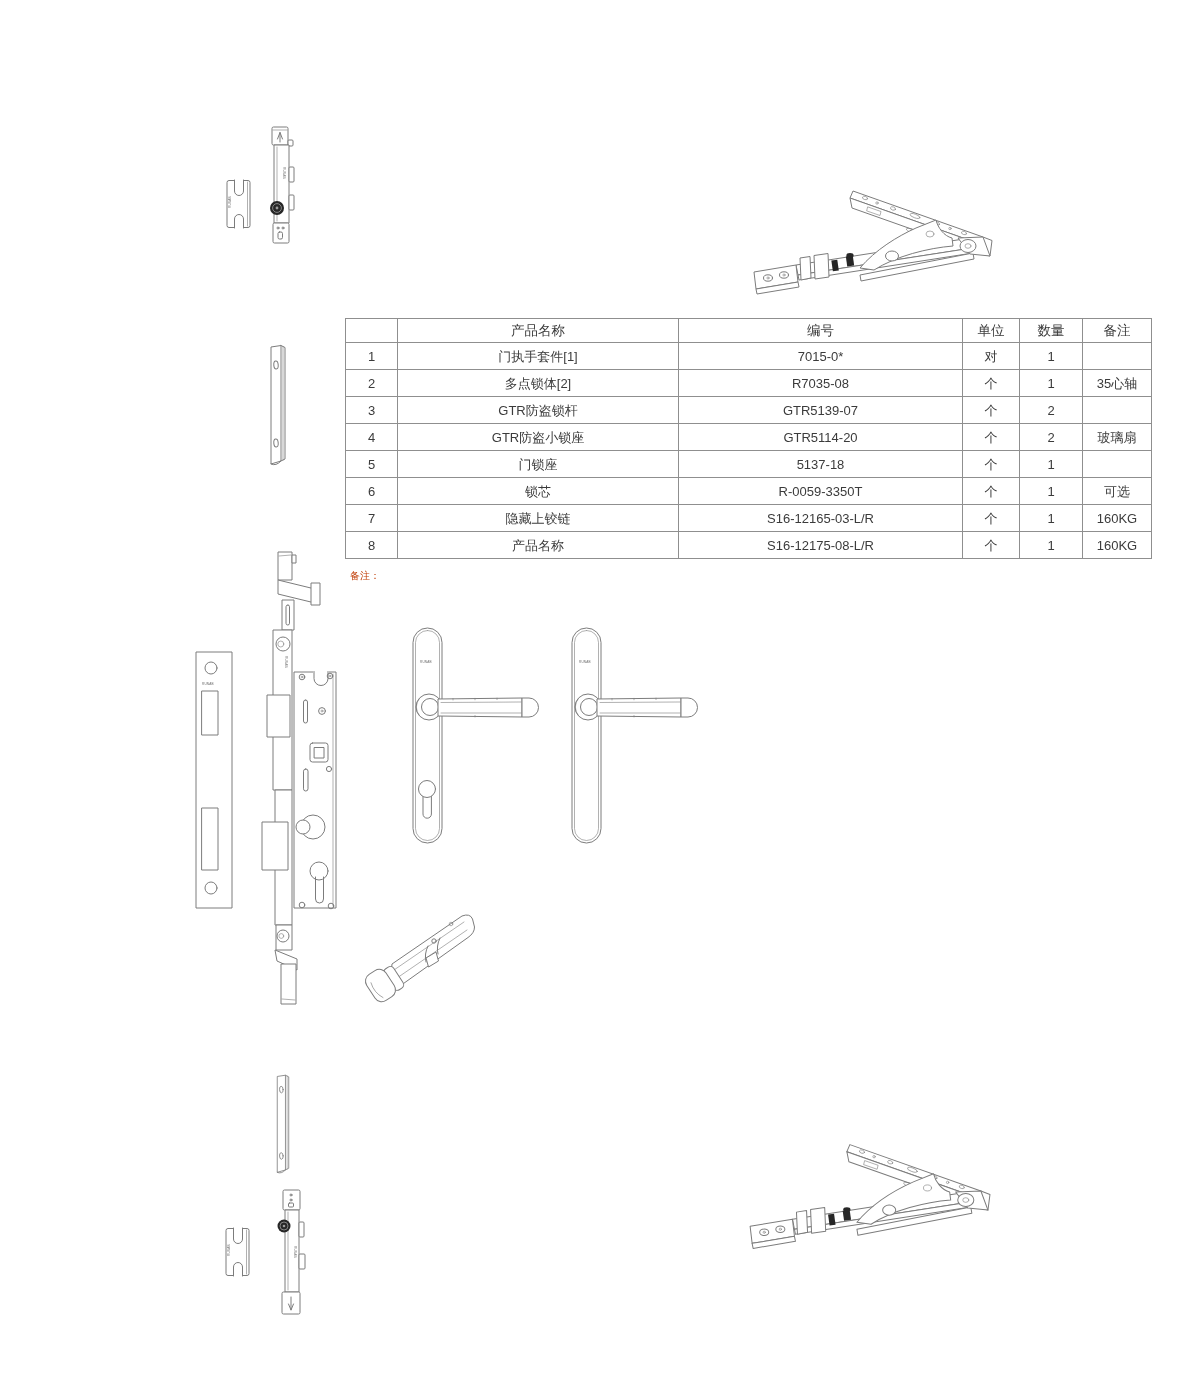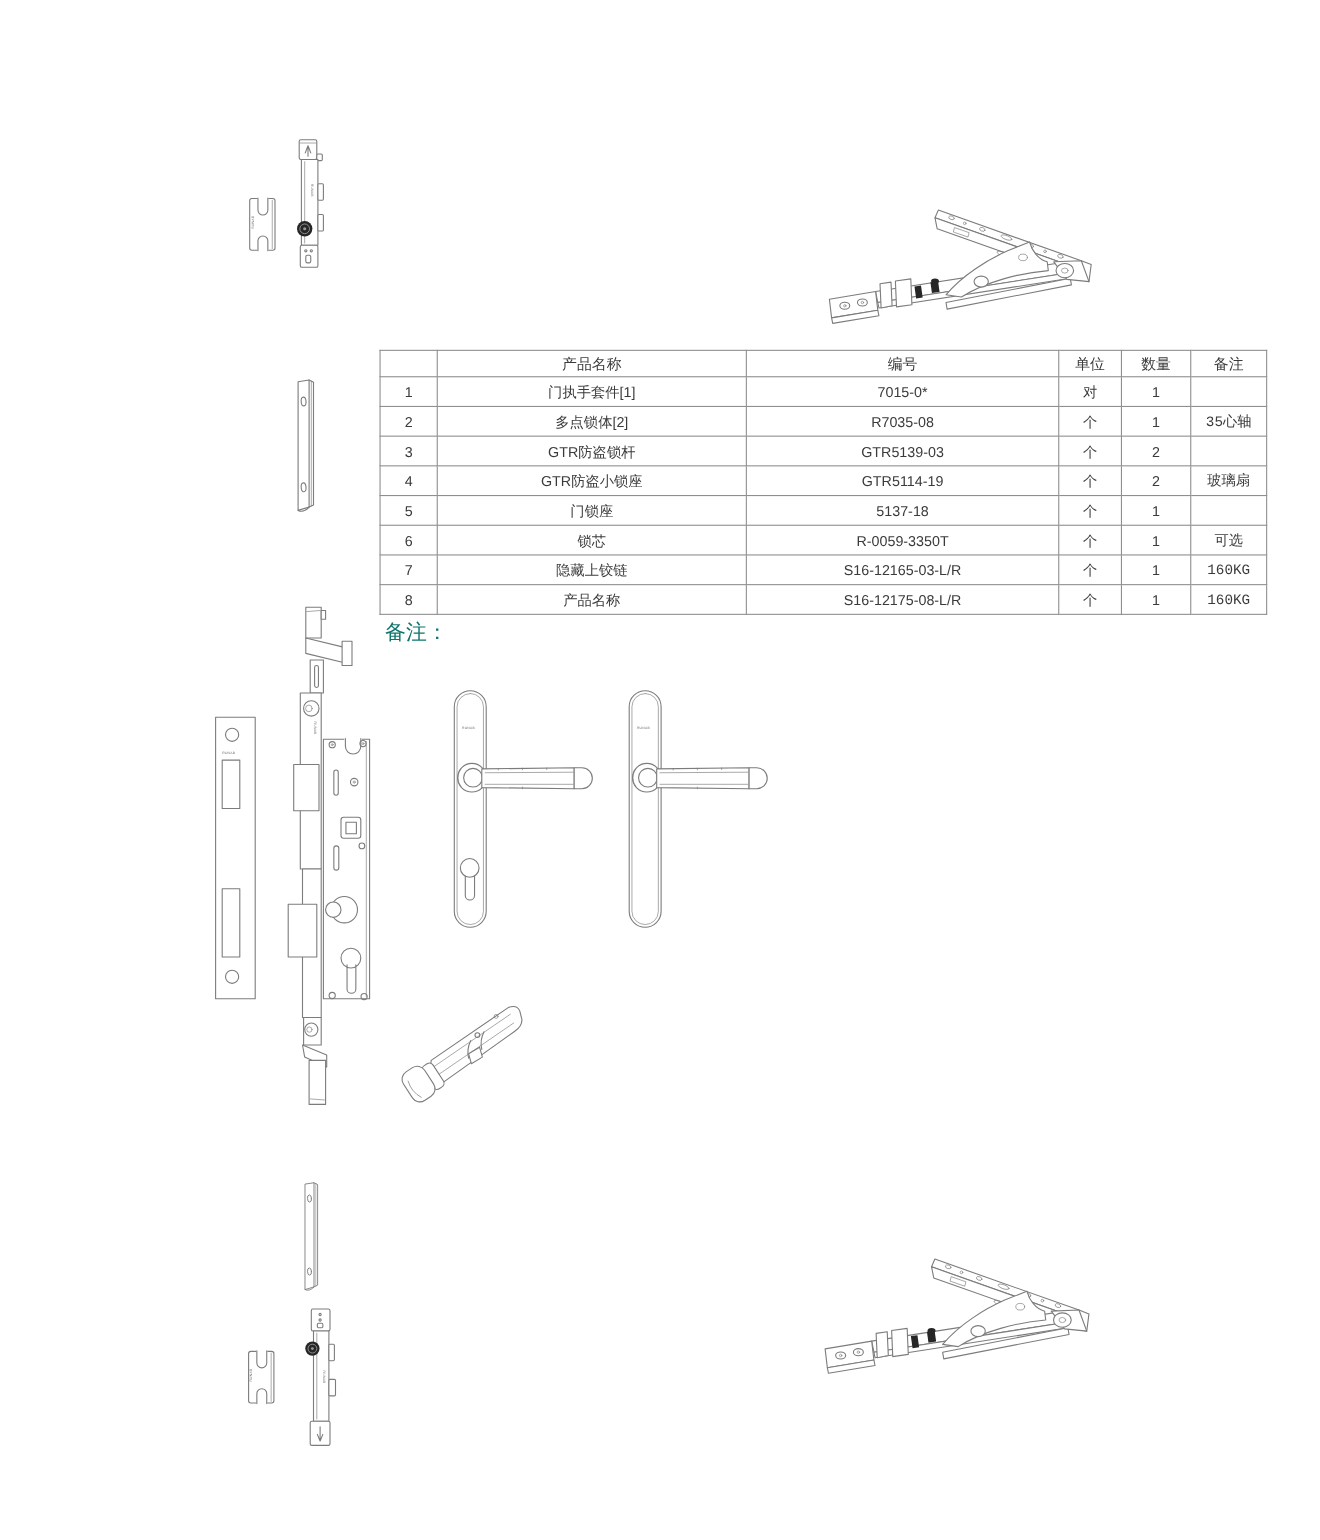--- a/index.html
+++ b/index.html
@@ -11,23 +11,23 @@
   .wh{fill:#ffffff;stroke:#7c7c7c;stroke-width:1;stroke-linejoin:round;}
   .thin{stroke-width:0.6;}
   .dk{fill:#262626;stroke:none;}
   .gr{fill:#9a9a9a;stroke:none;}
   text.brand{font-size:3.1px;fill:#6d6d6d;letter-spacing:.2px;font-family:"Liberation Sans",sans-serif;}
   
   table.bom{border-collapse:collapse;table-layout:fixed;width:806px;}
   table.bom td,table.bom th{border:1px solid #8f8f8f;text-align:center;vertical-align:middle;
         font-weight:normal;font-size:13px;color:#3b3b3b;padding:0;height:26px;line-height:15px;}
   table.bom tr.hd th{height:23px;font-size:13.5px;}
-  td.small{font-size:9.5px;font-family:Liberation Mono, monospace;}
+  td.small{font-size:9.5px;}
   
-  .notes{display:flex;font-size:19px;color:#0f766e;line-height:23px;}
+  .notes{display:flex;font-size:10px;color:#c2410c;line-height:23px;}
   .notes .lbl{white-space:pre;}
 </style>
 </head>
 <body>
 
 <div id="page">
 
   <svg style="left:264px;top:119px" width="36" height="128" viewBox="0 0 36 128">
     <rect class="wh" x="8" y="8" width="16" height="18" rx="1.5"></rect>
     <line class="ln thin" x1="9" y1="11" x2="23" y2="11"></line>
@@ -135,29 +135,29 @@
       <td>2</td>
       <td>多点锁体[2]</td>
       <td>R7035-08</td>
       <td>个</td>
       <td>1</td>
       <td class="small">35心轴</td>
     </tr>
     <tr>
       <td>3</td>
       <td>GTR防盗锁杆</td>
-      <td>GTR5139-03</td>
+      <td>GTR5139-07</td>
       <td>个</td>
       <td>2</td>
       <td class="small"></td>
     </tr>
     <tr>
       <td>4</td>
       <td>GTR防盗小锁座</td>
-      <td>GTR5114-19</td>
+      <td>GTR5114-20</td>
       <td>个</td>
       <td>2</td>
       <td class="small">玻璃扇</td>
     </tr>
     <tr>
       <td>5</td>
       <td>门锁座</td>
       <td>5137-18</td>
       <td>个</td>
       <td>1</td>

